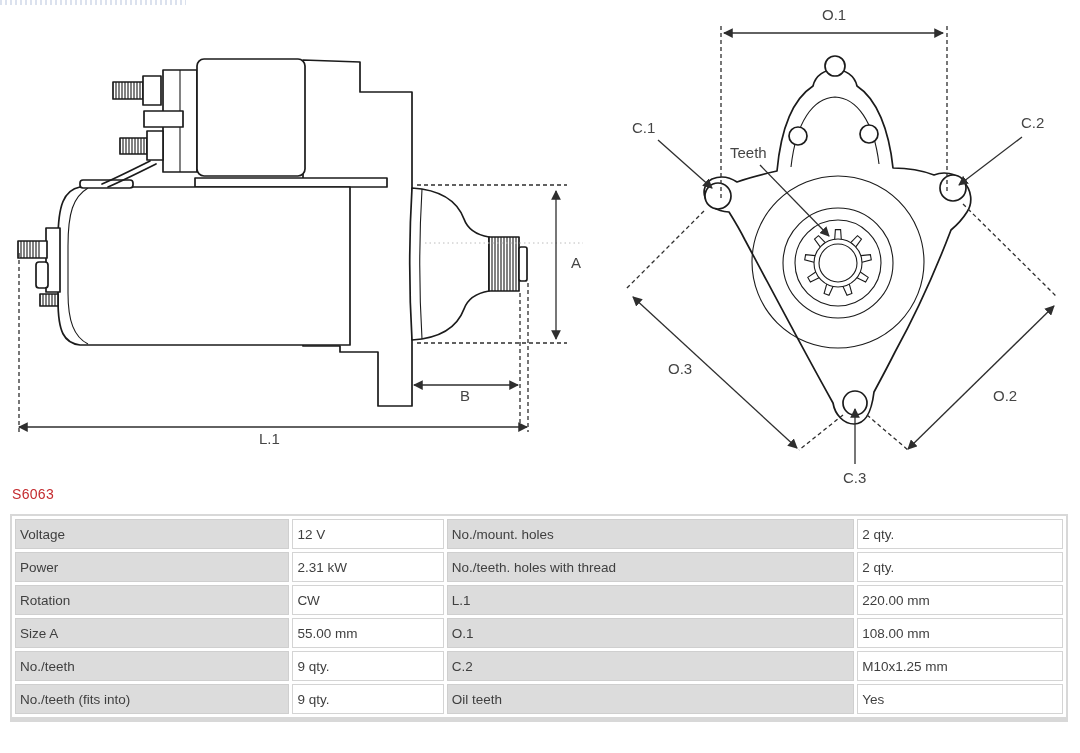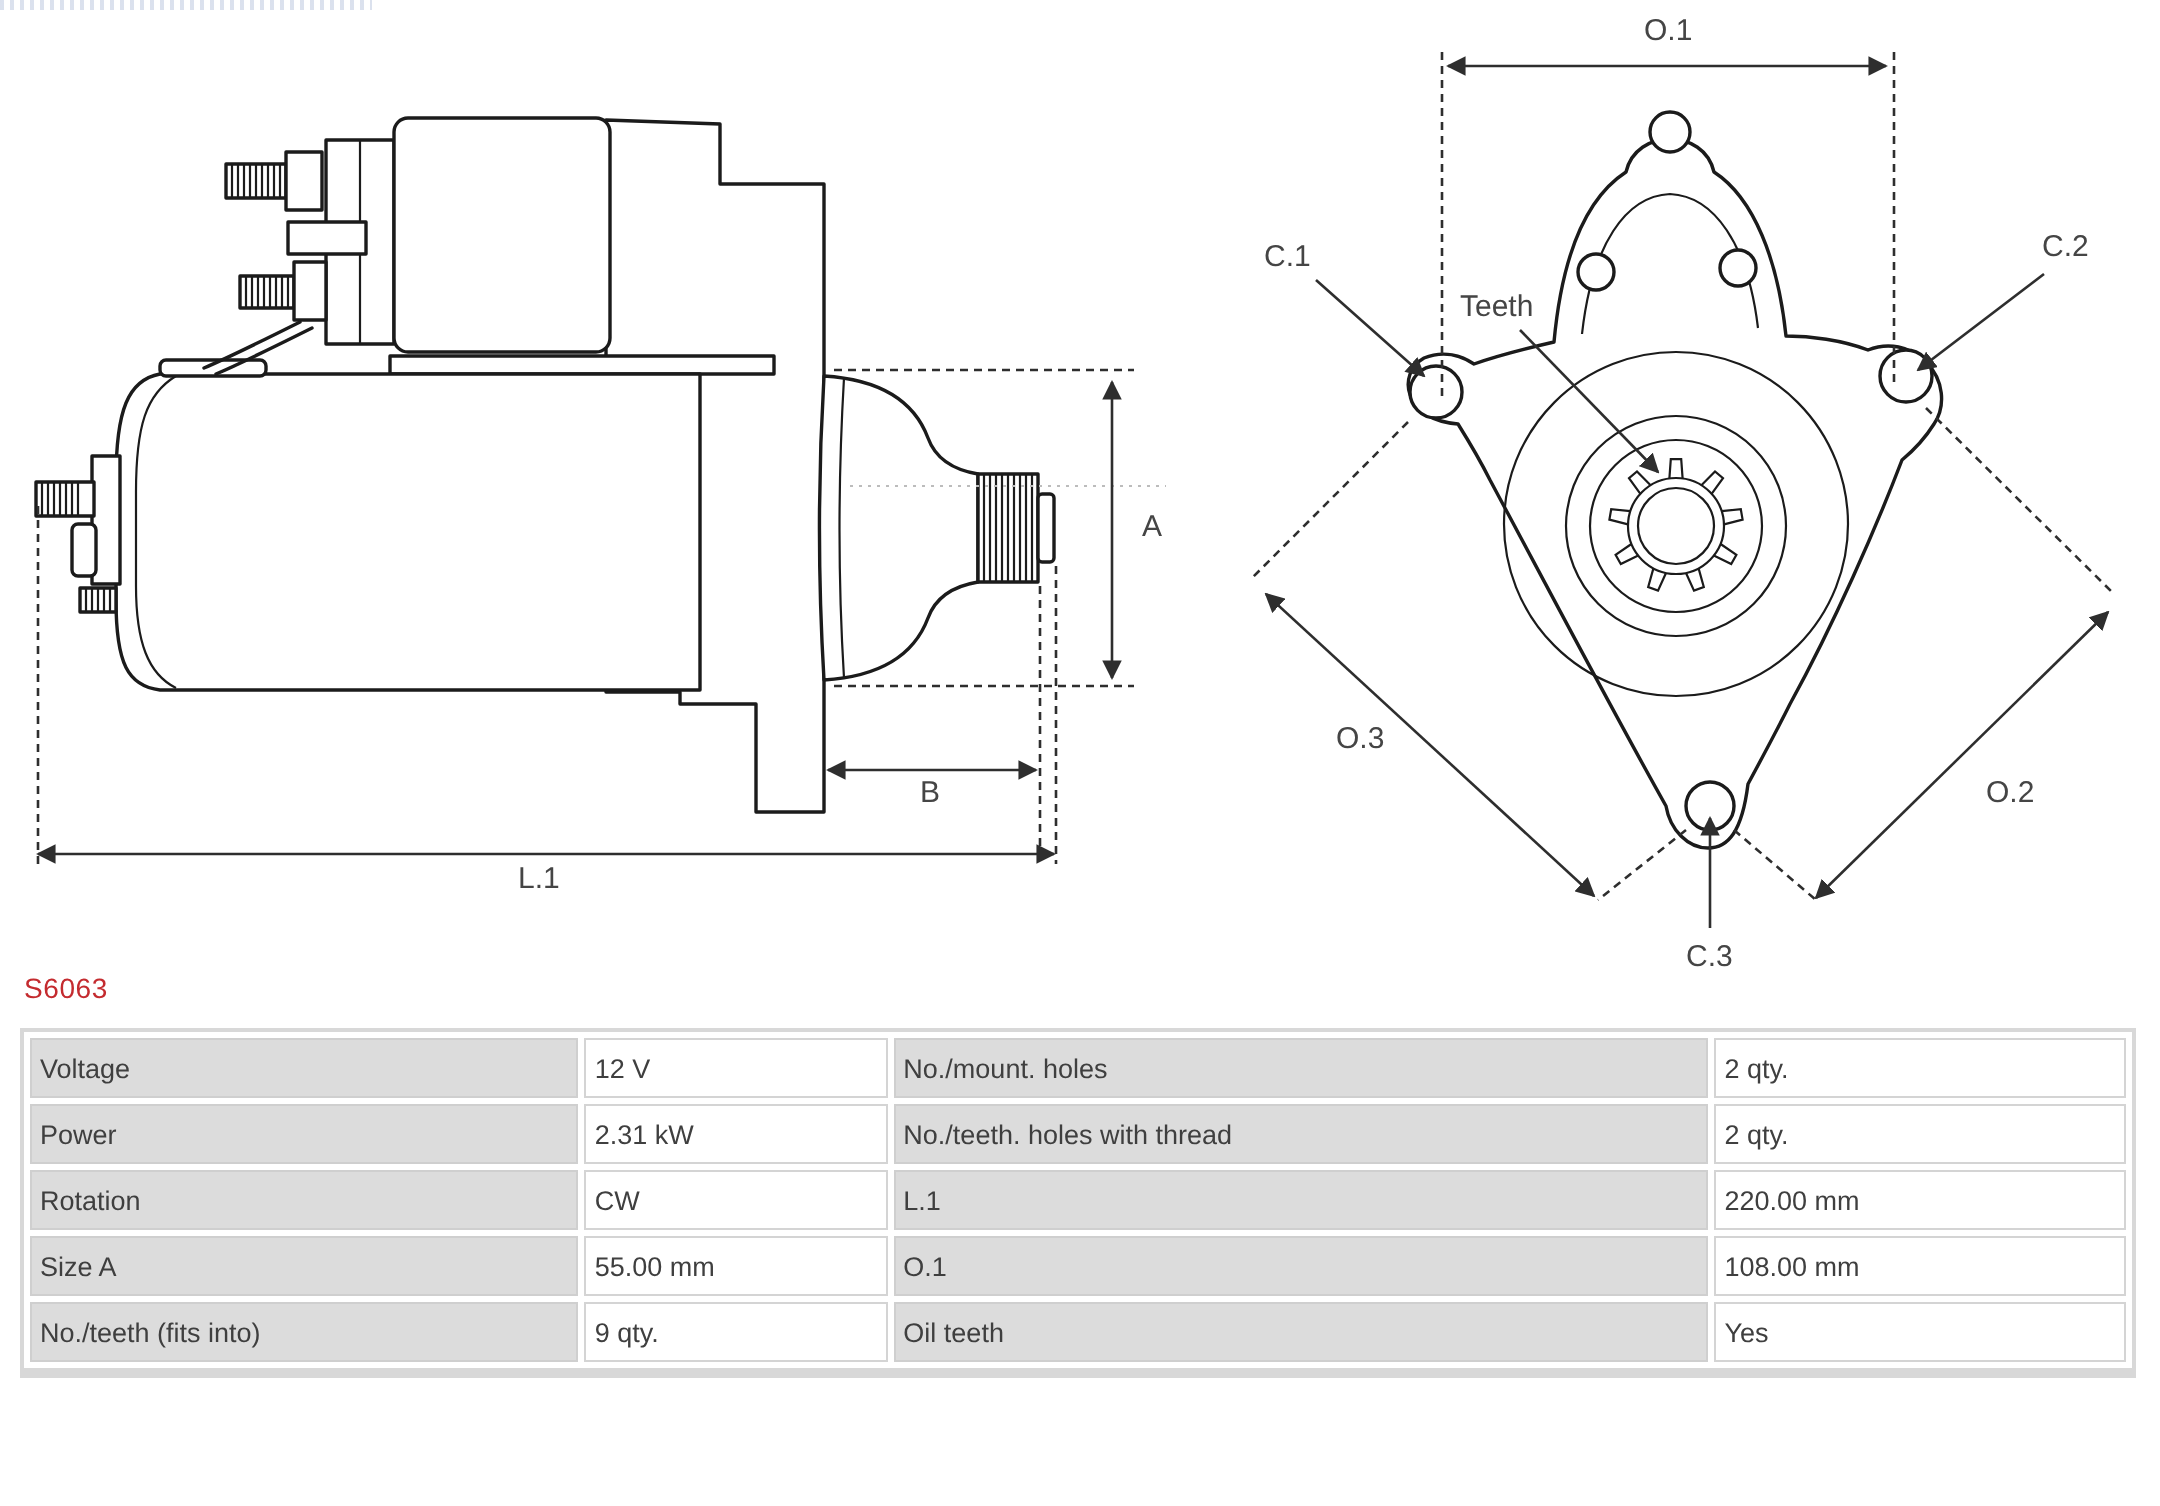--- a/index.html
+++ b/index.html
@@ -180,20 +180,26 @@
         <td class="lbl">L.1</td>
         <td class="val">220.00 mm</td>
       </tr>
       <tr>
         <td class="lbl">Size A</td>
         <td class="val">55.00 mm</td>
         <td class="lbl">O.1</td>
         <td class="val">108.00 mm</td>
       </tr>
       <tr>
+        <td class="lbl">No./teeth</td>
+        <td class="val">9 qty.</td>
+        <td class="lbl">C.2</td>
+        <td class="val">M10x1.25 mm</td>
+      </tr>
+      <tr>
         <td class="lbl">No./teeth (fits into)</td>
         <td class="val">9 qty.</td>
         <td class="lbl">Oil teeth</td>
         <td class="val">Yes</td>
       </tr>
     </tbody>
   </table>
 
 </div>
 

